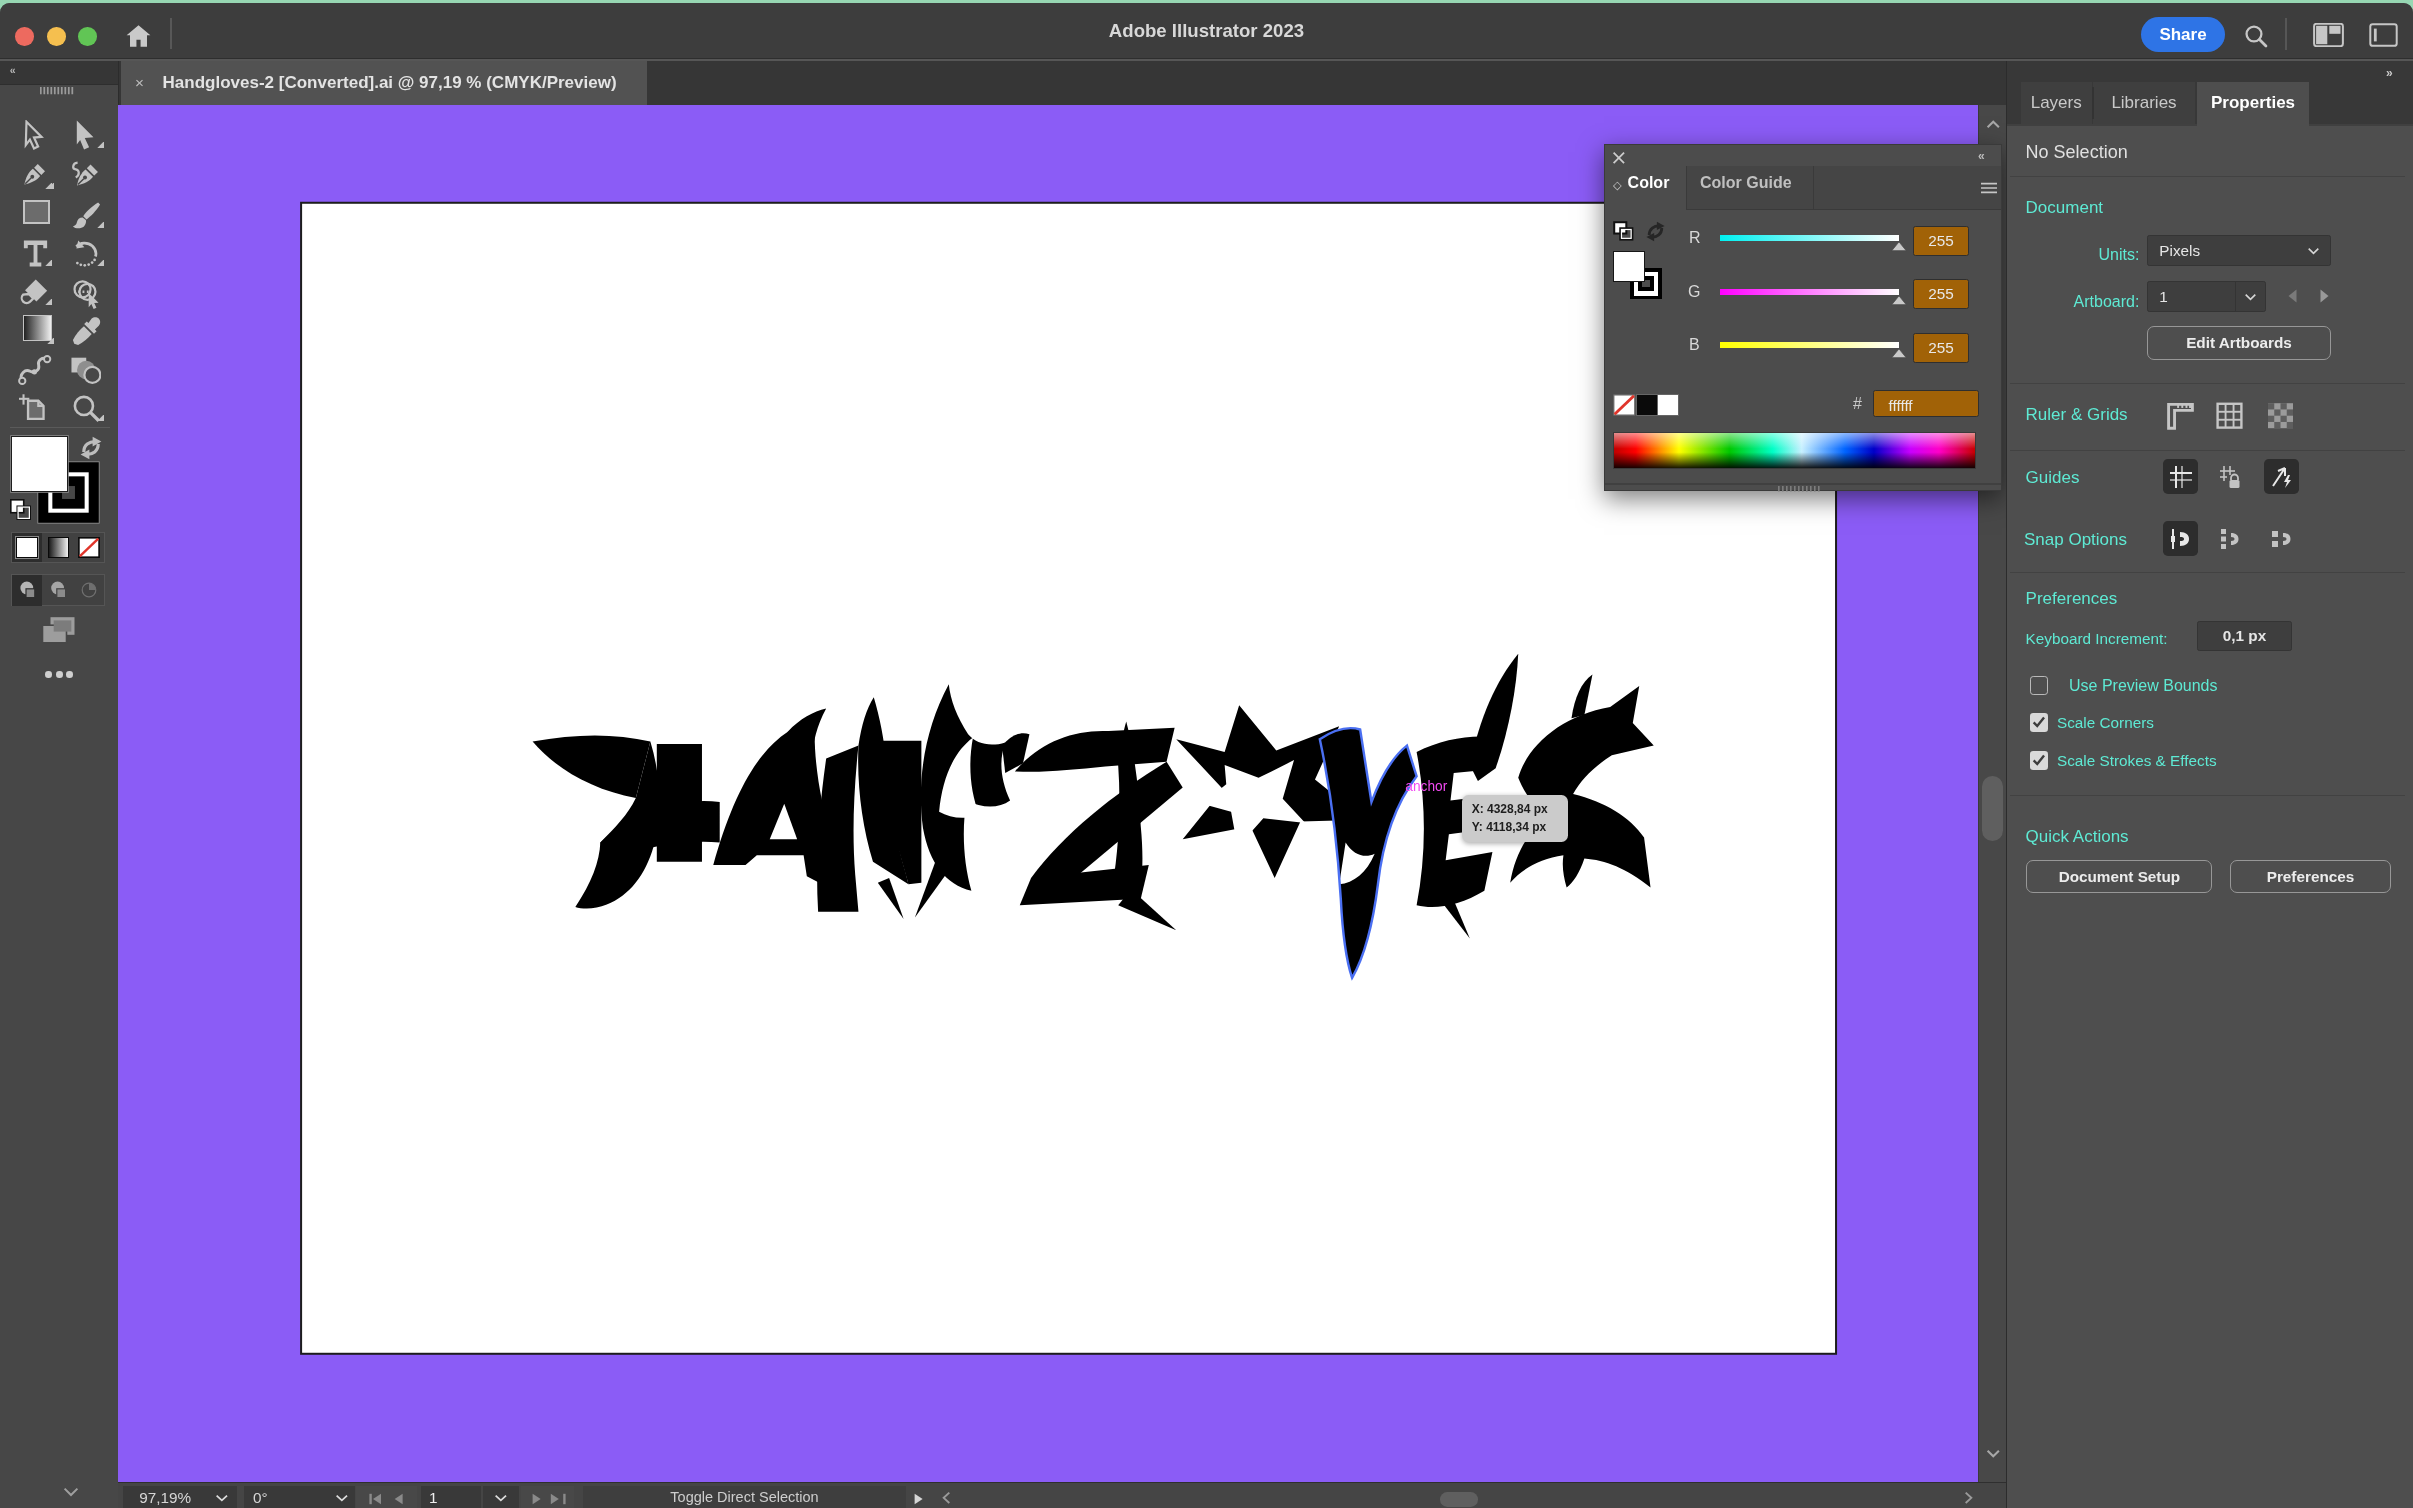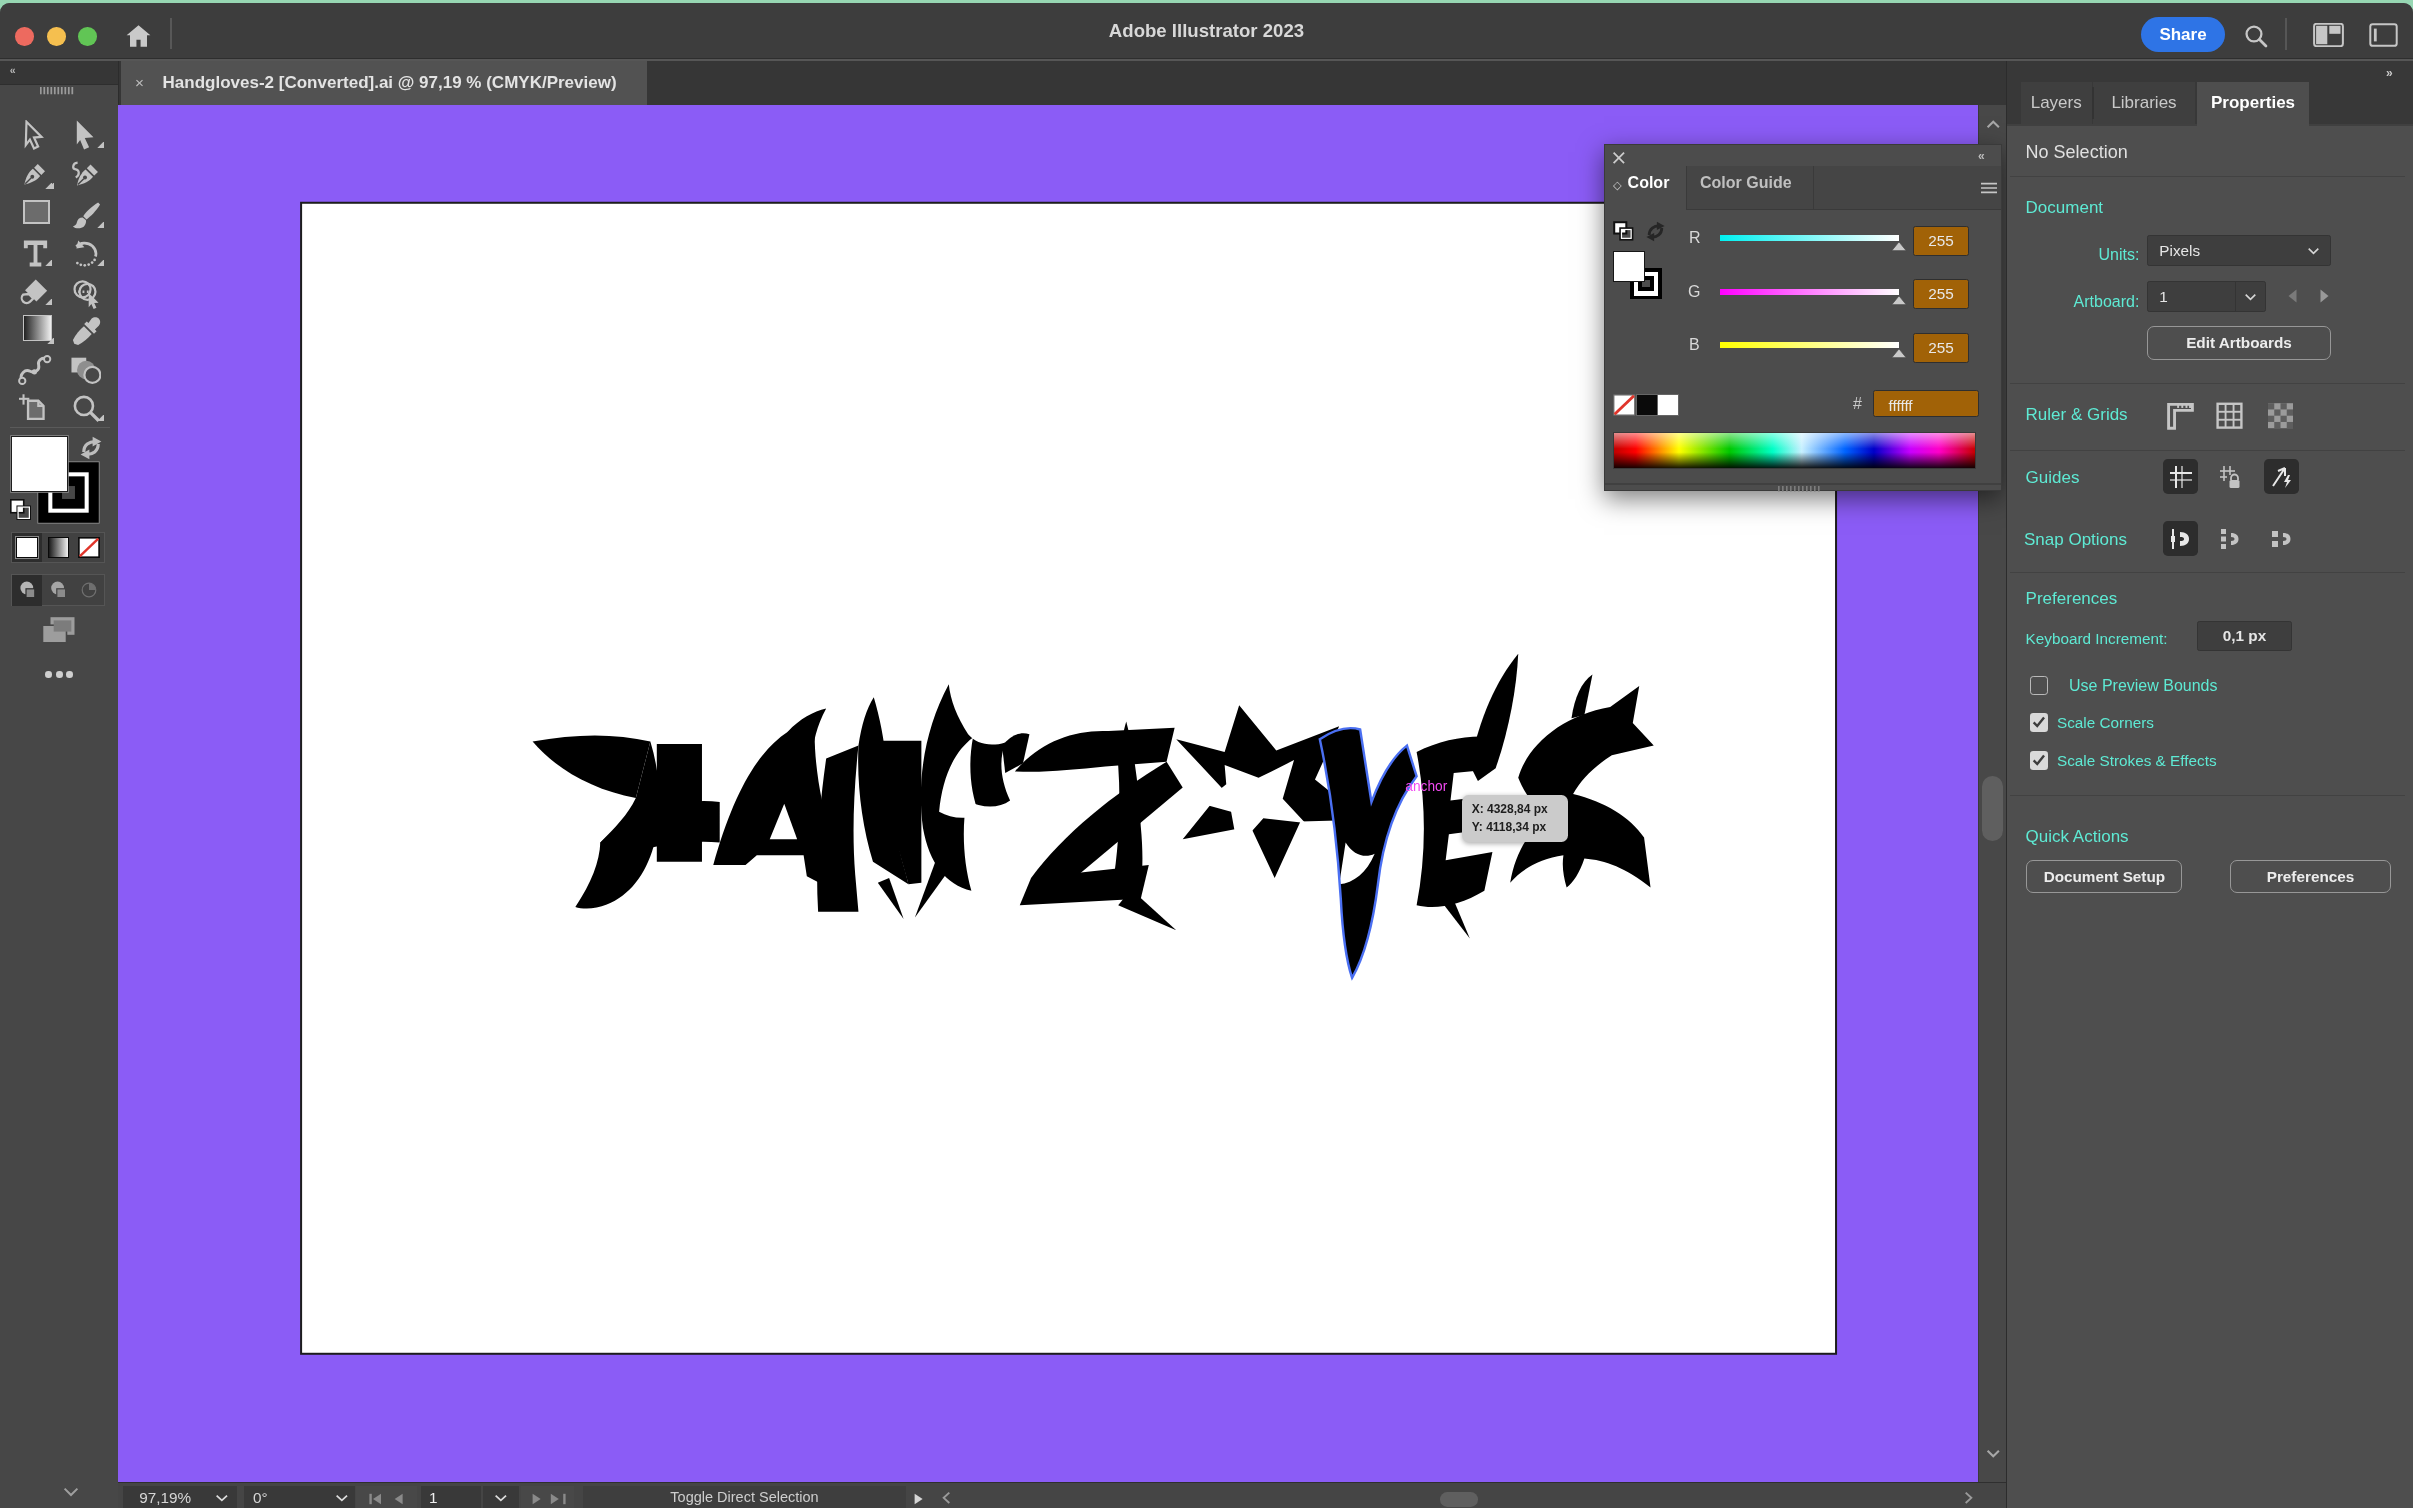--- a/index.html
+++ b/index.html
@@ -581,17 +581,17 @@
       </div>
  <div class="rlabel" style="left:50px;top:653px;font-size:15.3px">Scale Corners</div>
  <div class="chk" style="left:22.6px;top:690px;background:#d9d9d9">
         <svg style="position:absolute;left:2.4px;top:3.2px" width="13.7" height="12" viewBox="0 0 17 15">
           <path d="M2 8 L6.5 12.5 L15 2" fill="none" stroke="#3c3c3c" stroke-width="3"></path>
         </svg>
       </div>
  <div class="rlabel" style="left:50px;top:691px;font-size:15.3px">Scale Strokes &amp; Effects</div>
  <div class="divider" style="top:734px"></div>
  <div class="rlabel" style="left:18.6px;top:766px;font-size:17px">Quick Actions</div>
- <div class="rbtn" style="left:19.4px;top:799px;width:156px;height:33px;line-height:31px">Document Setup</div>
+ <div class="rbtn" style="left:19.4px;top:799px;width:186px;height:33px;line-height:31px">Document Setup</div>
  <div class="rbtn" style="left:223px;top:799px;width:161px;height:33px;line-height:31px">Preferences</div>
 </div>
 </div>
 
 
 </body></html>

